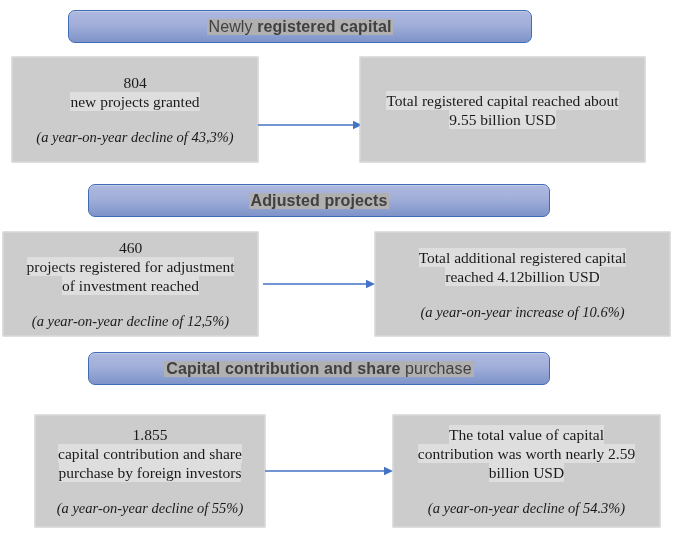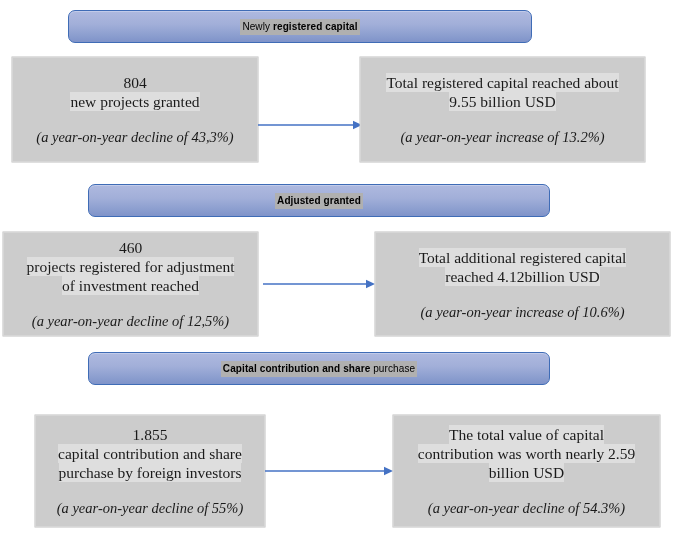--- a/index.html
+++ b/index.html
@@ -22,23 +22,23 @@
     border: 1px solid #3f6cb6;
     border-radius: 7px;
     background: linear-gradient(to bottom, #aeb9df 0%, #a2afd9 42%, #8ea0d0 75%, #7f93c9 100%);
     box-shadow: inset 0 1px 0 #c2cbe9;
     display: flex;
     align-items: center;
     justify-content: center;
   }
   .banner-label {
     font-family: "Liberation Sans", "DejaVu Sans", sans-serif;
-    font-size: 10px;
+    font-size: 16px;
     font-weight: bold;
-    color: #000000;
+    color: #404040;
     letter-spacing: 0.1px;
     background: #b0b0b0;
     padding: 1px 2px;
     line-height: 14px;
     white-space: nowrap;
   }
   .banner-label .soft { font-weight: normal; }
 
   
   .box {
@@ -96,27 +96,26 @@
 <div class="arrow" style="left:258px; top:120px; width:104px;">
   <svg width="104" height="10" viewBox="0 0 104 10" aria-hidden="true">
     <line x1="0" y1="5" x2="95" y2="5" stroke="#4472c4" stroke-width="1.4"></line>
     <polygon points="95,0.8 104,5 95,9.2" fill="#4472c4"></polygon>
   </svg>
 </div>
 
 <div class="box" style="left:360px; top:57px; width:285px; height:105px;">
   <div class="line hl">Total registered capital reached about</div>
   <div class="line hl">9.55 billion USD</div>
-  <div class="line note">(a year-on-year increase of 13.2%)</div>
 </div>
 
 <div class="banner" style="left:88px; top:184px; width:462px; height:33px;">
   <span class="banner-label">
     <span>Adjusted</span>
-    <span>granted</span>
+    <span>projects</span>
   </span>
 </div>
 
 <div class="box" style="left:3px; top:232px; width:255px; height:104px;">
   <div class="line">460</div>
   <div class="line hl">projects registered for adjustment</div>
   <div class="line hl">of investment reached</div>
   <div class="line note">(a year-on-year decline of 12,5%)</div>
 </div>
 

